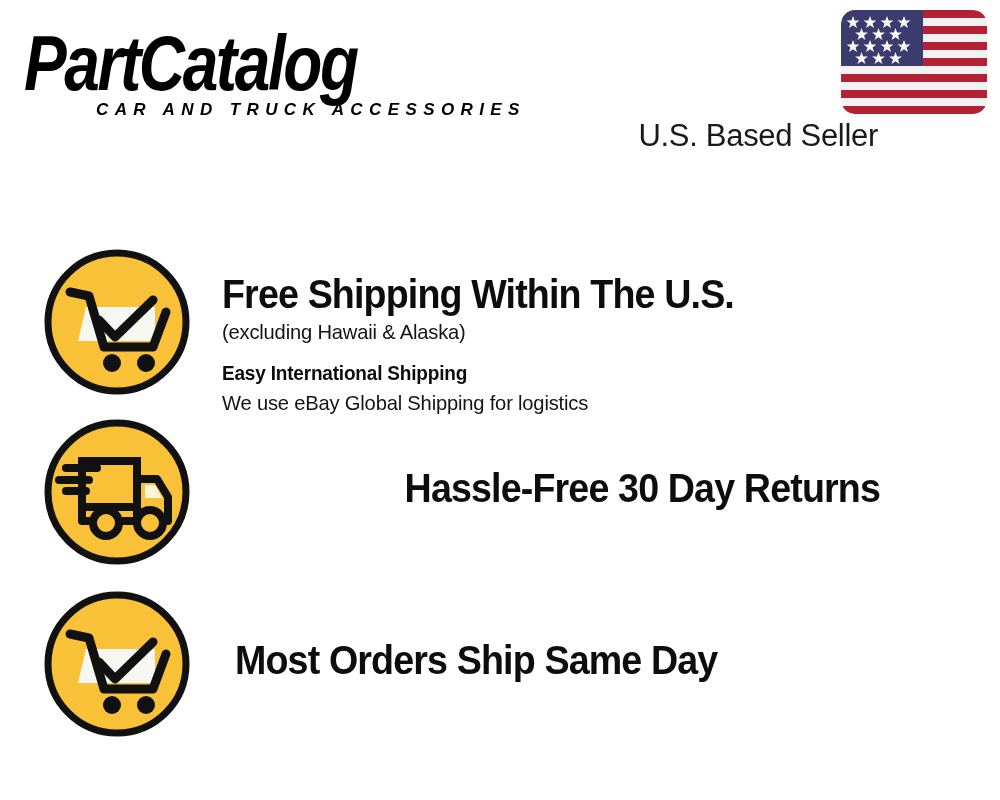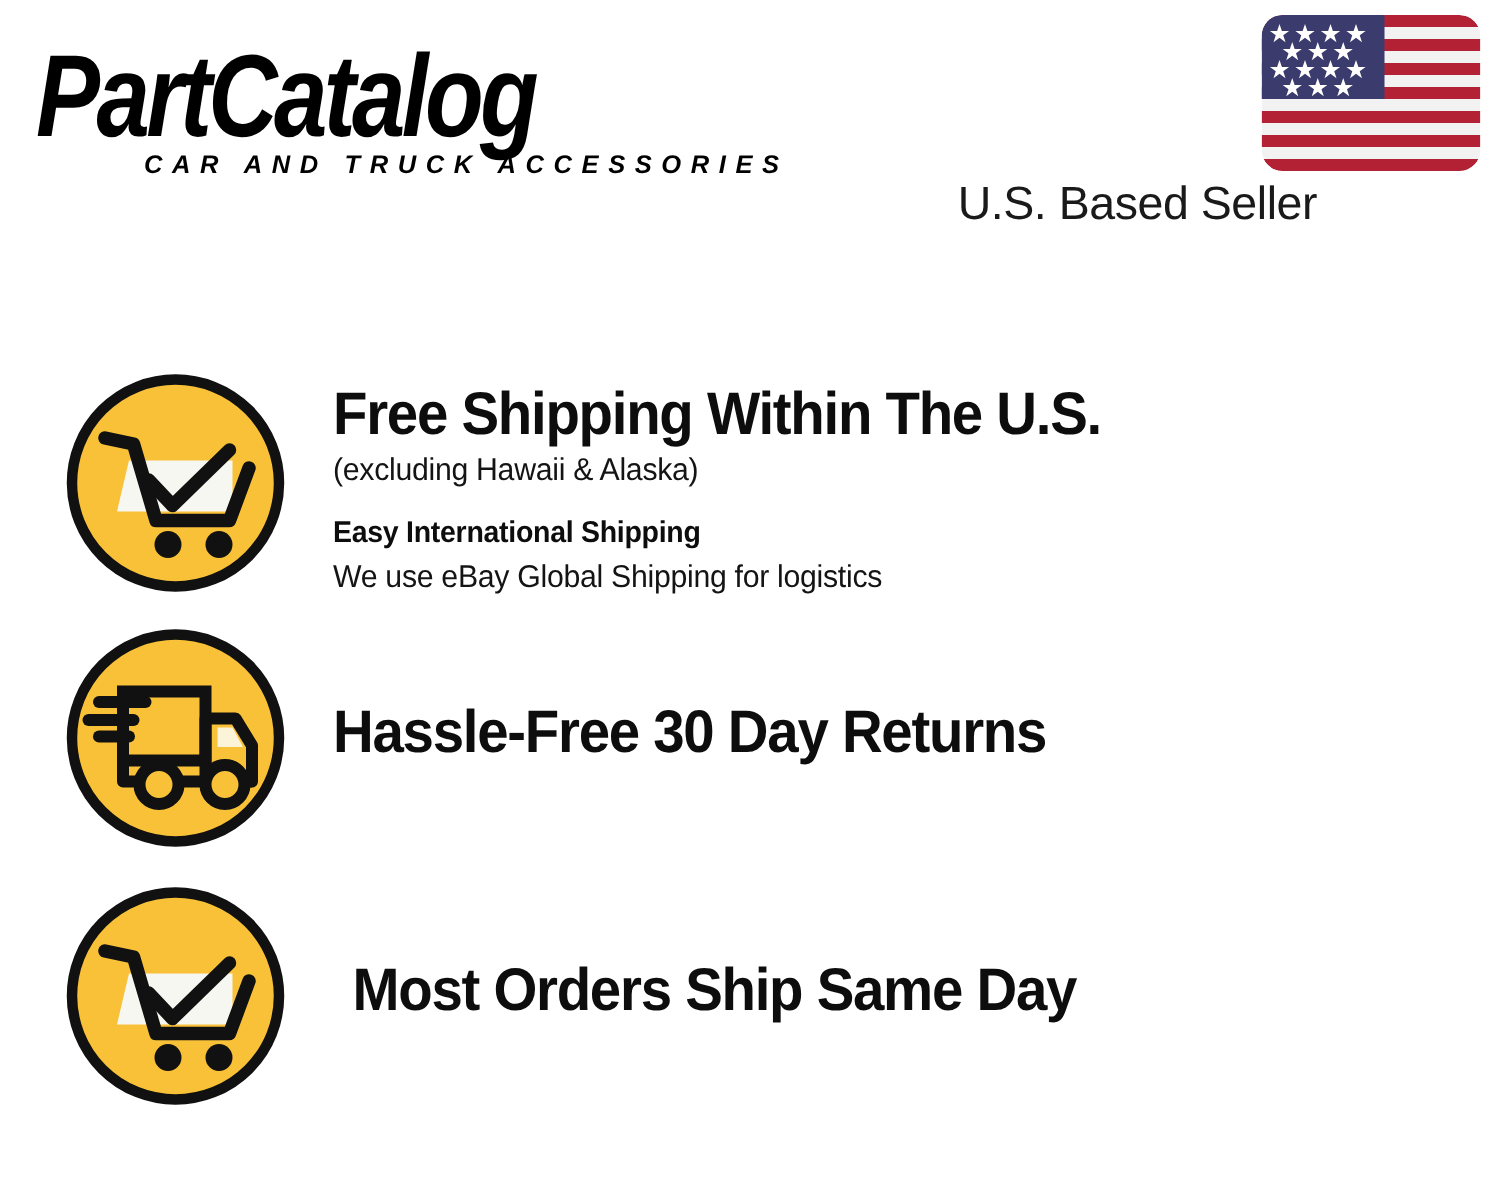--- a/index.html
+++ b/index.html
@@ -140,25 +140,25 @@
     color: #0d0d0d;
     white-space: nowrap;
     transform: scaleX(0.95);
     transform-origin: left center;
   }
   .sub-gap { height: 11px; }
 
   
   #feature-row-0 { top: 77px; }
   #feature-row-0 .feature-icon { top: 0px; }
-  #feature-row-0 .feature-text { top: 6px; }
+  #feature-row-0 .feature-text { top: 24px; }
 
   #feature-row-1 { top: 247px; }
   #feature-row-1 .feature-icon { top: 0px; }
-  #feature-row-1 .feature-text { top: 48px; }
+  #feature-row-1 .feature-text { top: 48px; text-align: right; }
 
   #feature-row-2 { top: 419px; }
   #feature-row-2 .feature-icon { top: 0px; }
   #feature-row-2 .feature-text { top: 48px; margin-left: 13px; }
 </style>
 </head>
 <body>
 
 <div id="header">
 

